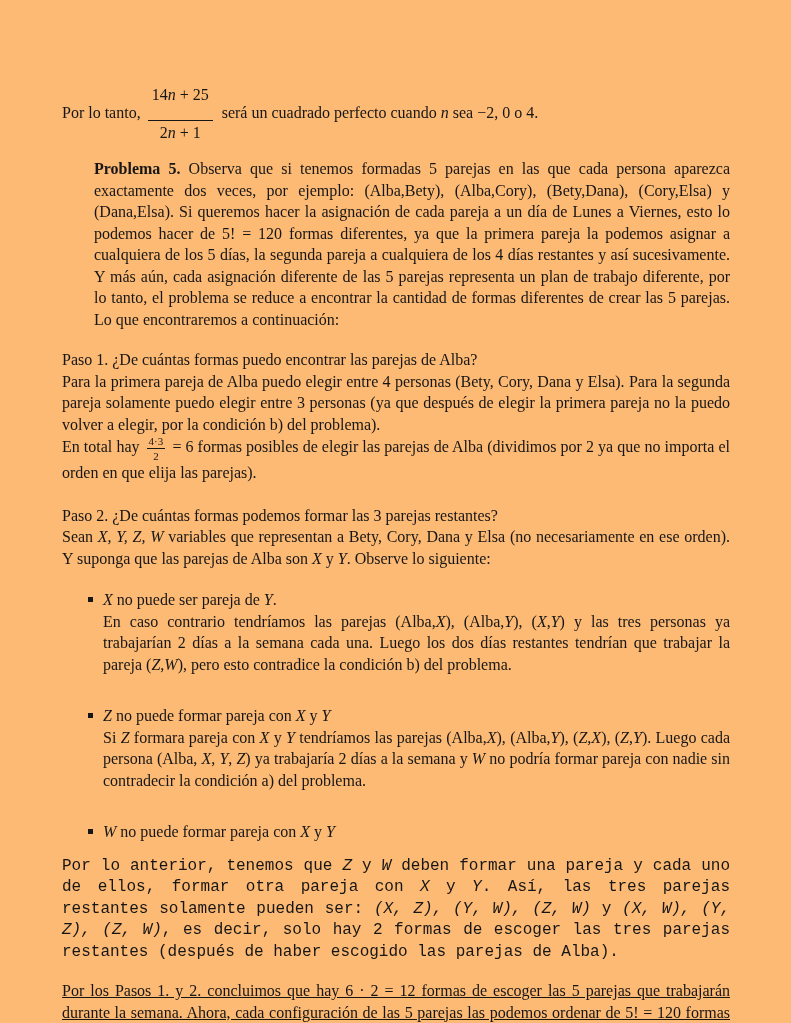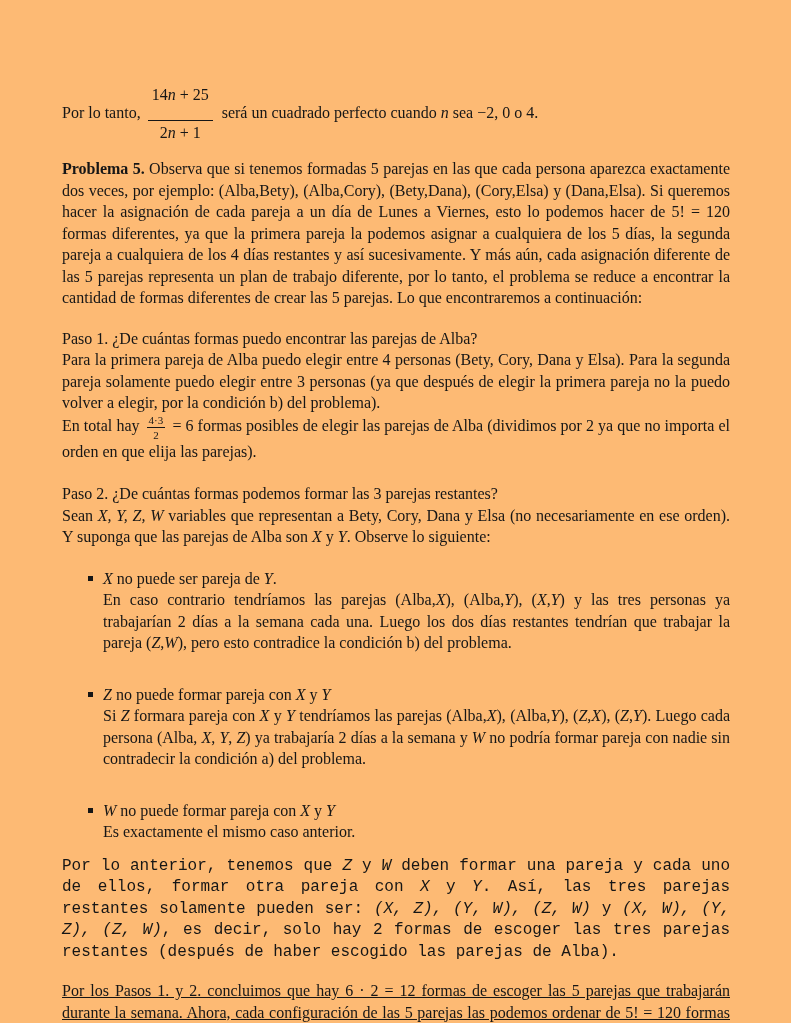--- a/index.html
+++ b/index.html
@@ -26,21 +26,21 @@
     top: 84px;
     width: 668px;
     font-size: 16px;
     line-height: 21.5px;
   }
   .para {
     margin: 0 0 17px 0;
     text-align: justify;
   }
   .intro      { margin-bottom: 13px; text-align: left; }
-  .problema   { margin-bottom: 19px; }
+  .problema   { margin-bottom: 19px; margin-left: 32px; }
   .paso       { margin-bottom: 21px; }
   .paso2      { margin-bottom: 20px; }
   .anterior   { margin-bottom: 17px; font-family: Liberation Mono, monospace; }
   .conclusion { margin-bottom: 16px; text-decoration: underline; }
 
   ul.bullets {
     list-style: none;
     margin: 16px 0 13px 0;
     padding: 0;
   }
@@ -92,18 +92,18 @@
 
 <div class="page">
   <div class="content" id="doc-content">
       <p class="para intro"><span class="r-t">Por lo tanto, </span><span class="frac big"><span class="num"><span class="r-t">14</span><span class="r-i">n</span><span class="r-t"> + 25</span></span><span class="den"><span class="r-t">2</span><span class="r-i">n</span><span class="r-t"> + 1</span></span></span><span class="r-t"> será un cuadrado perfecto cuando </span><span class="r-i">n</span><span class="r-t"> sea −2, 0 o 4.</span></p>
       <p class="para problema"><span class="r-b">Problema 5.</span><span class="r-t"> Observa que si tenemos formadas 5 parejas en las que cada persona aparezca exactamente dos veces, por ejemplo: (Alba,Bety), (Alba,Cory), (Bety,Dana), (Cory,Elsa) y (Dana,Elsa). Si queremos hacer la asignación de cada pareja a un día de Lunes a Viernes, esto lo podemos hacer de 5! = 120 formas diferentes, ya que la primera pareja la podemos asignar a cualquiera de los 5 días, la segunda pareja a cualquiera de los 4 días restantes y así sucesivamente. Y más aún, cada asignación diferente de las 5 parejas representa un plan de trabajo diferente, por lo tanto, el problema se reduce a encontrar la cantidad de formas diferentes de crear las 5 parejas. Lo que encontraremos a continuación:</span></p>
       <p class="para paso"><span class="r-u">Paso 1.</span><span class="r-t"> ¿De cuántas formas puedo encontrar las parejas de Alba?</span><br><span class="r-t">Para la primera pareja de Alba puedo elegir entre 4 personas (Bety, Cory, Dana y Elsa). Para la segunda pareja solamente puedo elegir entre 3 personas (ya que después de elegir la primera pareja no la puedo volver a elegir, por la condición b) del problema).</span><br><span class="r-t">En total hay </span><span class="frac small"><span class="num"><span class="r-t">4·3</span></span><span class="den"><span class="r-t">2</span></span></span><span class="r-t"> = 6 formas posibles de elegir las parejas de Alba (dividimos por 2 ya que no importa el orden en que elija las parejas).</span></p>
       <p class="para paso2"><span class="r-u">Paso 2.</span><span class="r-t"> ¿De cuántas formas podemos formar las 3 parejas restantes?</span><br><span class="r-t">Sean </span><span class="r-i">X, Y, Z, W</span><span class="r-t"> variables que representan a Bety, Cory, Dana y Elsa (no necesariamente en ese orden). Y suponga que las parejas de Alba son </span><span class="r-i">X</span><span class="r-t"> y </span><span class="r-i">Y</span><span class="r-t">. Observe lo siguiente:</span></p>
       <ul class="bullets">
         <li><span class="marker"></span><span class="r-i">X</span><span class="r-t"> no puede ser pareja de </span><span class="r-i">Y</span><span class="r-t">.</span><br><span class="r-t">En caso contrario tendríamos las parejas (Alba,</span><span class="r-i">X</span><span class="r-t">), (Alba,</span><span class="r-i">Y</span><span class="r-t">), (</span><span class="r-i">X</span><span class="r-t">,</span><span class="r-i">Y</span><span class="r-t">) y las tres personas ya trabajarían 2 días a la semana cada una. Luego los dos días restantes tendrían que trabajar la pareja (</span><span class="r-i">Z</span><span class="r-t">,</span><span class="r-i">W</span><span class="r-t">), pero esto contradice la condición b) del problema.</span></li>
         <li><span class="marker"></span><span class="r-i">Z</span><span class="r-t"> no puede formar pareja con </span><span class="r-i">X</span><span class="r-t"> y </span><span class="r-i">Y</span><br><span class="r-t">Si </span><span class="r-i">Z</span><span class="r-t"> formara pareja con </span><span class="r-i">X</span><span class="r-t"> y </span><span class="r-i">Y</span><span class="r-t"> tendríamos las parejas (Alba,</span><span class="r-i">X</span><span class="r-t">), (Alba,</span><span class="r-i">Y</span><span class="r-t">), (</span><span class="r-i">Z</span><span class="r-t">,</span><span class="r-i">X</span><span class="r-t">), (</span><span class="r-i">Z</span><span class="r-t">,</span><span class="r-i">Y</span><span class="r-t">). Luego cada persona (Alba, </span><span class="r-i">X</span><span class="r-t">, </span><span class="r-i">Y</span><span class="r-t">, </span><span class="r-i">Z</span><span class="r-t">) ya trabajaría 2 días a la semana y </span><span class="r-i">W</span><span class="r-t"> no podría formar pareja con nadie sin contradecir la condición a) del problema.</span></li>
-        <li><span class="marker"></span><span class="r-i">W</span><span class="r-t"> no puede formar pareja con </span><span class="r-i">X</span><span class="r-t"> y </span><span class="r-i">Y</span><br><span class="r-t">Es exactamente el mismo caso anterior.</span></li>
+        <li><span class="marker"></span><span class="r-i">W</span><span class="r-t"> no puede formar pareja con </span><span class="r-i">X</span><span class="r-t"> y </span><span class="r-i">Y</span><br></li>
       </ul>
       <p class="para anterior"><span class="r-t">Por lo anterior, tenemos que </span><span class="r-i">Z</span><span class="r-t"> y </span><span class="r-i">W</span><span class="r-t"> deben formar una pareja y cada uno de ellos, formar otra pareja con </span><span class="r-i">X</span><span class="r-t"> y </span><span class="r-i">Y</span><span class="r-t">. Así, las tres parejas restantes solamente pueden ser: </span><span class="r-i">(X, Z), (Y, W), (Z, W)</span><span class="r-t"> y </span><span class="r-i">(X, W), (Y, Z), (Z, W)</span><span class="r-t">, es decir, solo hay 2 formas de escoger las tres parejas restantes (después de haber escogido las parejas de Alba).</span></p>
       <p class="para conclusion"><span class="r-t">Por los Pasos 1. y 2. concluimos que hay 6 · 2 = 12 formas de escoger las 5 parejas que trabajarán durante la semana. Ahora, cada configuración de las 5 parejas las podemos ordenar de 5! = 120 formas diferentes y así asignarles el día de la semana que trabajará cada pareja. Por lo tanto, el plan de trabajo se puede hacer de 12 · 120 = 1440 formas diferentes.</span></p>
     </div>
 </div>
 
 </body></html>

